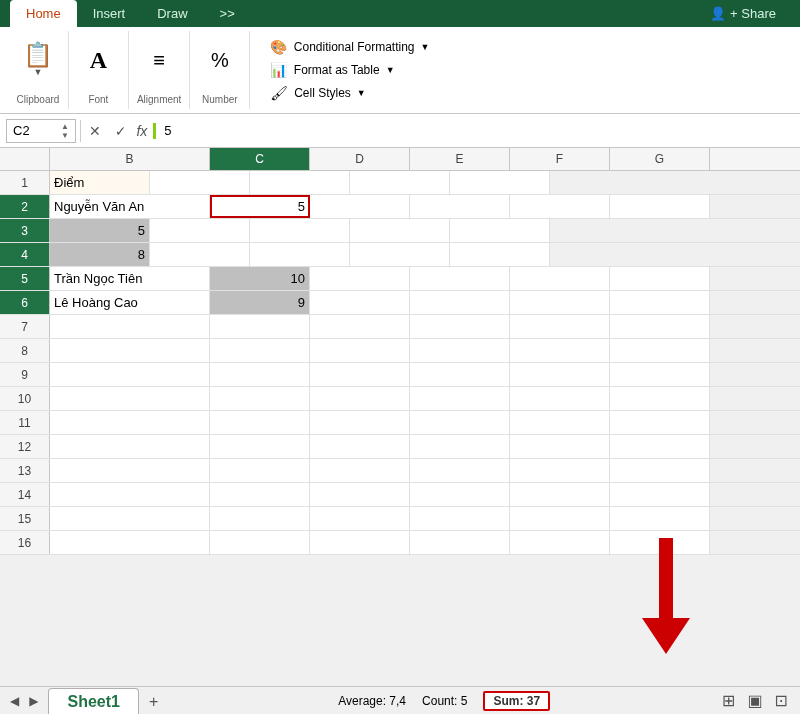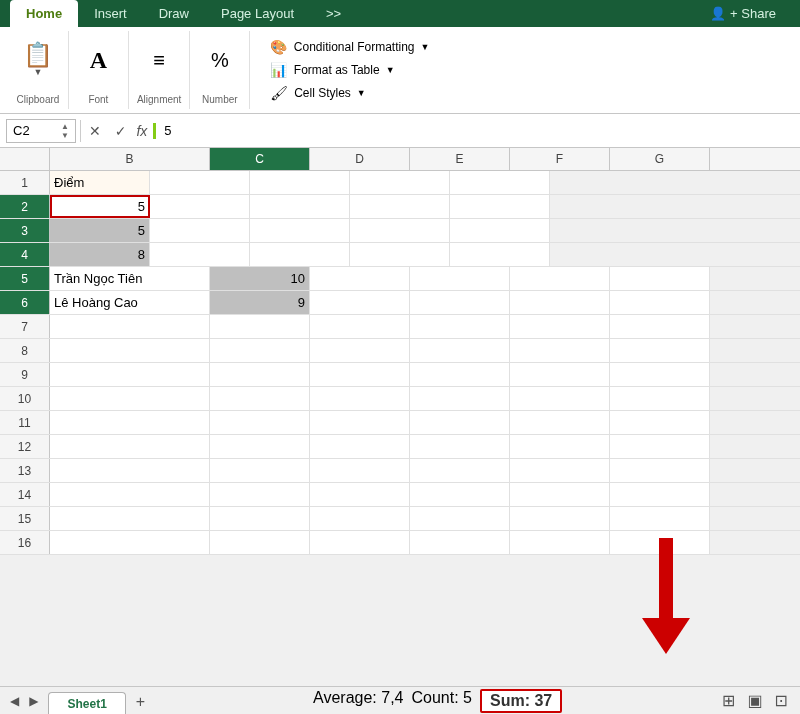--- a/index.html
+++ b/index.html
@@ -1,19 +1,19 @@
 <!DOCTYPE html>
 <html><head>
   <meta charset="utf-8">
   <style>
     * { margin: 0; padding: 0; box-sizing: border-box; }
     body { width: 800px; height: 714px; overflow: hidden; font-family: 'Segoe UI', Arial, sans-serif; background: #f0f0f0; }
     .ribbon-tabs { display: flex; align-items: flex-end; padding: 0 10px; background: #185c37; }
     .ribbon-tab { padding: 6px 16px; font-size: 13px; color: #d4f0e0; cursor: pointer; border-radius: 4px 4px 0 0; }
-    .ribbon-tab.active { background: #fff; color: #4d7c0f; font-weight: 700; }
+    .ribbon-tab.active { background: #fff; color: #c2410c; font-weight: 400; }
 
     .ribbon-content { background: #fff; border-bottom: 1px solid #c6c6c6; padding: 4px 8px; display: flex; align-items: stretch; gap: 0; }
     .ribbon-group { display: flex; flex-direction: column; align-items: center; padding: 4px 8px; border-right: 1px solid #e0e0e0; min-width: 60px; }
     .ribbon-group:last-child { border-right: none; }
     .ribbon-group-buttons { display: flex; flex-direction: row; align-items: center; gap: 4px; flex: 1; }
     .ribbon-group-label { font-size: 10px; color: #666; margin-top: 9px; }
 
     .ribbon-btn { display: flex; flex-direction: column; align-items: center; padding: 4px 6px; cursor: pointer; border-radius: 3px; border: 1px solid transparent; min-width: 36px; }
     .ribbon-btn .icon { font-size: 22px; line-height: 1; }
 
@@ -68,21 +68,20 @@
     .top-ribbon { position: relative; }
   </style>
 </head>
 <body>
 
 <div class="top-ribbon">
   <div class="ribbon-tabs">
     <div class="ribbon-tab active">Home</div>
     <div class="ribbon-tab">Insert</div>
     <div class="ribbon-tab">Draw</div>
-    <div class="ribbon-tab">Page Layout</div>
     <div class="ribbon-tab">&gt;&gt;</div>
     <div style="flex:1"></div>
     <div style="display:flex;align-items:center;padding:6px 14px;color:#d4f0e0;font-size:13px;gap:4px;cursor:pointer;">
       <span>👤</span>
       <span>+ Share</span>
     </div>
   </div>
 
   <div class="ribbon-content">
 
@@ -181,20 +180,21 @@
         <div class="row-num">1</div>
         <div class="cell col-c header-cell">Điểm</div>
         <div class="cell col-d"></div>
         <div class="cell col-e"></div>
         <div class="cell col-f"></div>
         <div class="cell col-g"></div>
       </div>
 
       <div class="grid-row">
         <div class="row-num selected">2</div>
+        <div class="cell col-b">Nguyễn Văn An</div>
         <div class="cell col-c num active-selected">5</div>
         <div class="cell col-d"></div>
         <div class="cell col-e"></div>
         <div class="cell col-f"></div>
         <div class="cell col-g"></div>
       </div>
 
       <div class="grid-row">
         <div class="row-num selected">3</div>
         <div class="cell col-c num highlighted">5</div>
@@ -332,24 +332,24 @@
   <div class="arrow-head"></div>
 </div>
 
 <div style="display:flex;align-items:center;background:#f0f0f0;border-top:1px solid #c6c6c6;height:28px;position:fixed;bottom:0;width:800px;">
 
   <div style="display:flex;align-items:center;gap:2px;padding:0 6px;">
     <span style="font-size:12px;color:#555;cursor:pointer;padding:2px 4px;">◀</span>
     <span style="font-size:12px;color:#555;cursor:pointer;padding:2px 4px;">▶</span>
   </div>
   <div style="display:flex;align-items:flex-end;height:28px;">
-    <div style="padding:4px 18px;background:#fff;border:1px solid #b0b0b0;border-bottom:none;border-radius:4px 4px 0 0;font-size:12px;color:#217346;font-weight:600;cursor:pointer;">Sheet1</div>
+    <div style="padding:4px 18px;background:#fff;border:1px solid #b0b0b0;border-bottom:none;border-radius:4px 4px 0 0;font-size:16px;color:#217346;font-weight:600;cursor:pointer;">Sheet1</div>
     <span style="padding:4px 10px;font-size:16px;color:#555;cursor:pointer;">+</span>
   </div>
-  <div style="flex:1;display:flex;justify-content:center;gap:8px;font-size:16px;">
+  <div style="flex:1;display:flex;justify-content:center;gap:16px;font-size:12px;align-items:center;">
     <span>Average: 7,4</span>
     <span>Count: 5</span>
     <span class="sum-badge">Sum: 37</span>
   </div>
   <div style="display:flex;align-items:center;gap:8px;padding-right:10px;">
     <span class="view-icon">⊞</span>
     <span class="view-icon">▣</span>
     <span class="view-icon">⊡</span>
   </div>
 </div>

